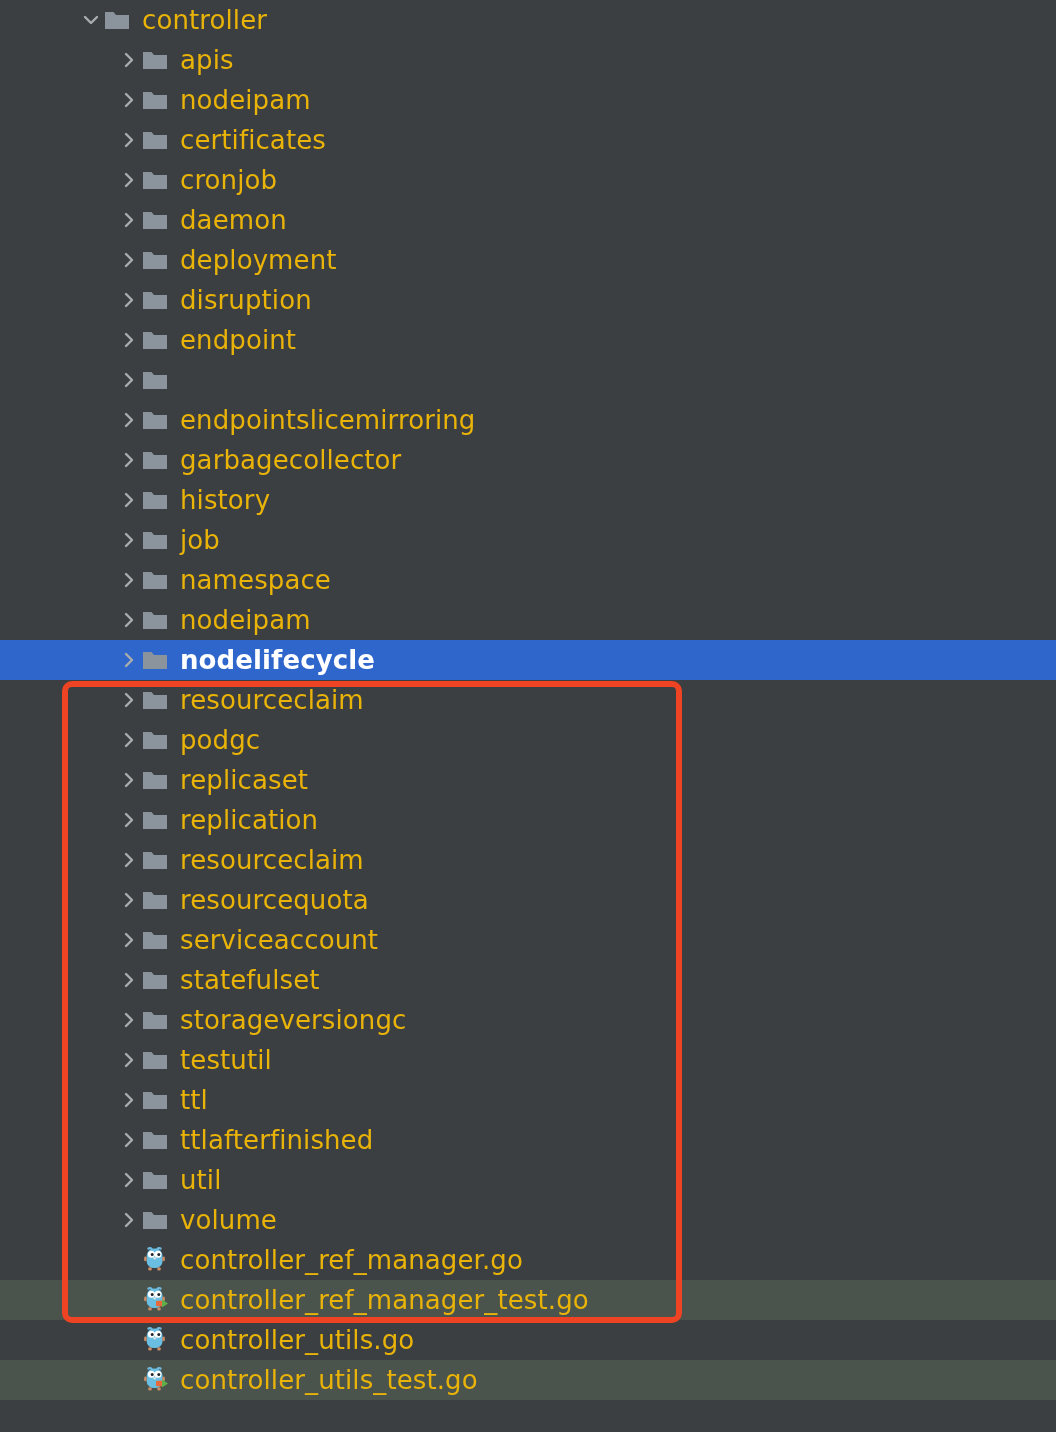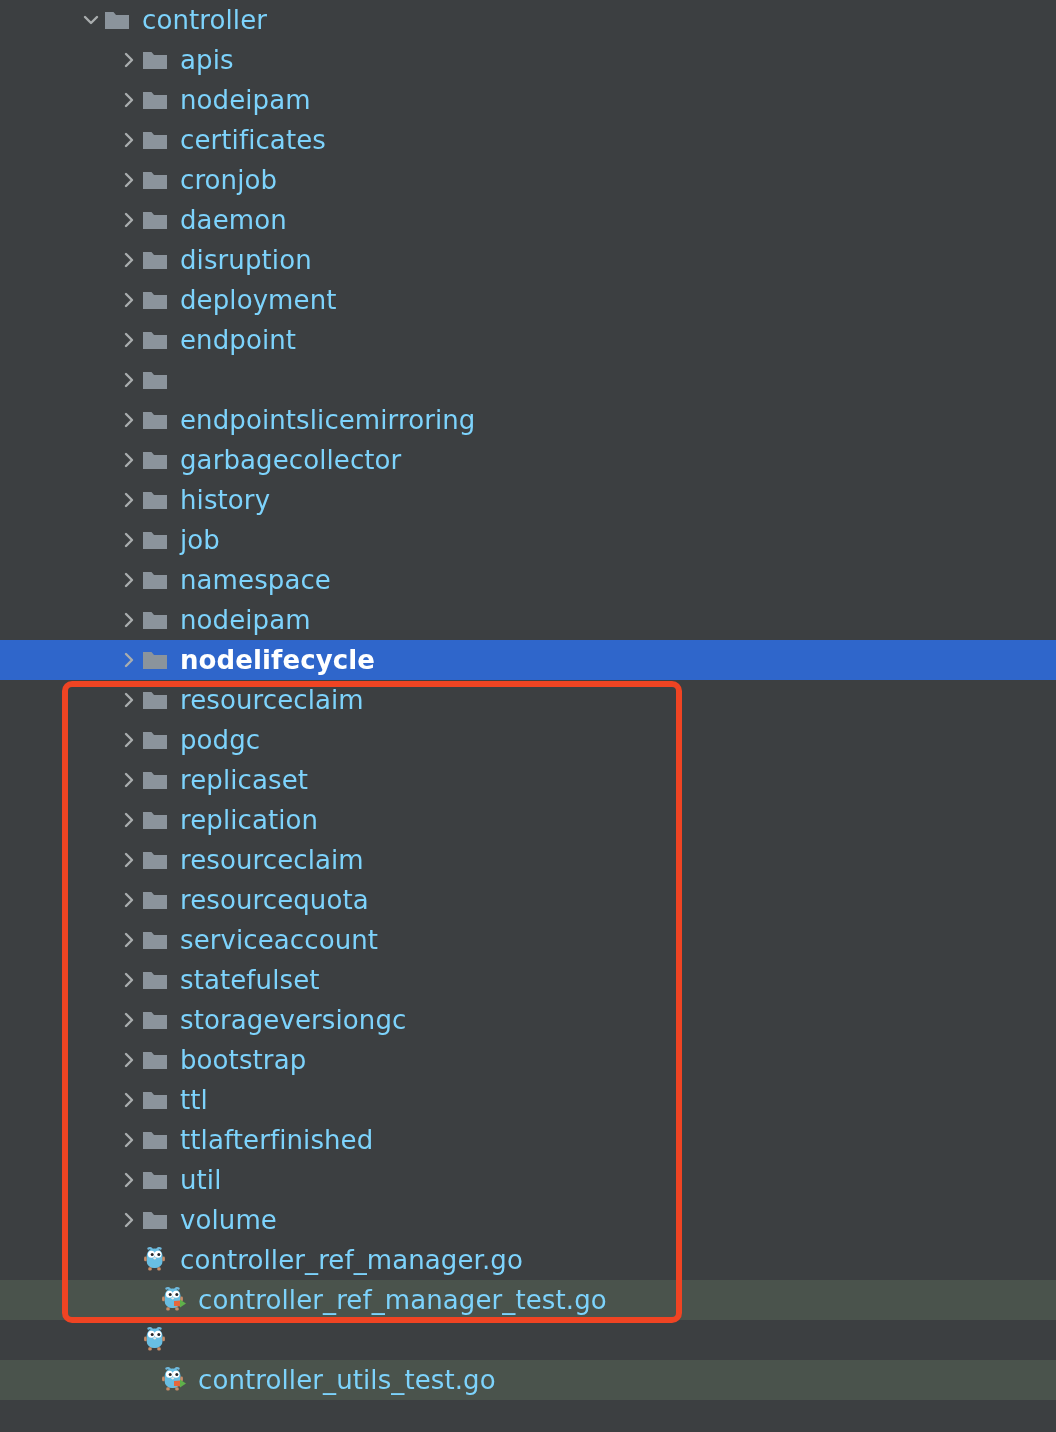--- a/index.html
+++ b/index.html
@@ -17,21 +17,21 @@
     background: #3C3F41;
   }
   .row {
     position: relative;
     height: 40px;
     display: flex;
     align-items: center;
     width: 1056px;
     white-space: nowrap;
   }
-  .row.test { background: #4A534C; padding-left: 18px; }
+  .row.test { background: #4A534C; }
   .row.selected { background: #2F66CB; }
 
   .indent { display: inline-block; flex: 0 0 auto; }
 
   .chevron {
     flex: 0 0 auto;
     width: 26px; height: 40px;
     display: flex; align-items: center; justify-content: center;
   }
   .chevron svg { display: block; }
@@ -42,21 +42,21 @@
     display: flex; align-items: center; justify-content: flex-start;
   }
   .go-icon {
     flex: 0 0 auto;
     width: 30px; height: 40px;
     display: flex; align-items: center; justify-content: flex-start;
   }
   .label {
     flex: 0 0 auto;
     font-size: 26px;
-    color: #7dd3fc;
+    color: #eab308;
     letter-spacing: 0.1px;
     padding-left: 8px;
     line-height: 40px;
   }
   .row.selected .label {
     color: #FFFFFF;
     font-weight: bold;
     text-align: right;
   }
 
@@ -161,48 +161,48 @@
       <span class="chevron">
         <svg width="26" height="26" viewBox="0 0 26 26" aria-hidden="true">
           <path d="M10 7 L16 13 L10 19" fill="none" stroke="#A9ADAE" stroke-width="2.4" stroke-linecap="round" stroke-linejoin="round"></path>
         </svg>
       </span>
       <span class="folder-icon">
         <svg width="26" height="22" viewBox="0 0 26 22" aria-hidden="true">
           <path d="M1 3 H9.5 L12 6 H25 V20 H1 Z" fill="#8B949C"></path>
         </svg>
       </span>
+      <span class="label">deployment</span>
+    </div>
+    <div class="row">
+      <span class="indent" style="width: 116px;"></span>
+      <span class="chevron">
+        <svg width="26" height="26" viewBox="0 0 26 26" aria-hidden="true">
+          <path d="M10 7 L16 13 L10 19" fill="none" stroke="#A9ADAE" stroke-width="2.4" stroke-linecap="round" stroke-linejoin="round"></path>
+        </svg>
+      </span>
+      <span class="folder-icon">
+        <svg width="26" height="22" viewBox="0 0 26 22" aria-hidden="true">
+          <path d="M1 3 H9.5 L12 6 H25 V20 H1 Z" fill="#8B949C"></path>
+        </svg>
+      </span>
       <span class="label">disruption</span>
     </div>
     <div class="row">
       <span class="indent" style="width: 116px;"></span>
       <span class="chevron">
         <svg width="26" height="26" viewBox="0 0 26 26" aria-hidden="true">
           <path d="M10 7 L16 13 L10 19" fill="none" stroke="#A9ADAE" stroke-width="2.4" stroke-linecap="round" stroke-linejoin="round"></path>
         </svg>
       </span>
       <span class="folder-icon">
         <svg width="26" height="22" viewBox="0 0 26 22" aria-hidden="true">
           <path d="M1 3 H9.5 L12 6 H25 V20 H1 Z" fill="#8B949C"></path>
         </svg>
       </span>
-      <span class="label">deployment</span>
-    </div>
-    <div class="row">
-      <span class="indent" style="width: 116px;"></span>
-      <span class="chevron">
-        <svg width="26" height="26" viewBox="0 0 26 26" aria-hidden="true">
-          <path d="M10 7 L16 13 L10 19" fill="none" stroke="#A9ADAE" stroke-width="2.4" stroke-linecap="round" stroke-linejoin="round"></path>
-        </svg>
-      </span>
-      <span class="folder-icon">
-        <svg width="26" height="22" viewBox="0 0 26 22" aria-hidden="true">
-          <path d="M1 3 H9.5 L12 6 H25 V20 H1 Z" fill="#8B949C"></path>
-        </svg>
-      </span>
       <span class="label">endpoint</span>
     </div>
     <div class="row">
       <span class="indent" style="width: 116px;"></span>
       <span class="chevron">
         <svg width="26" height="26" viewBox="0 0 26 26" aria-hidden="true">
           <path d="M10 7 L16 13 L10 19" fill="none" stroke="#A9ADAE" stroke-width="2.4" stroke-linecap="round" stroke-linejoin="round"></path>
         </svg>
       </span>
       <span class="folder-icon">
@@ -440,21 +440,21 @@
       <span class="chevron">
         <svg width="26" height="26" viewBox="0 0 26 26" aria-hidden="true">
           <path d="M10 7 L16 13 L10 19" fill="none" stroke="#A9ADAE" stroke-width="2.4" stroke-linecap="round" stroke-linejoin="round"></path>
         </svg>
       </span>
       <span class="folder-icon">
         <svg width="26" height="22" viewBox="0 0 26 22" aria-hidden="true">
           <path d="M1 3 H9.5 L12 6 H25 V20 H1 Z" fill="#8B949C"></path>
         </svg>
       </span>
-      <span class="label">bootstrap</span>
+      <span class="label">testutil</span>
     </div>
     <div class="row">
       <span class="indent" style="width: 116px;"></span>
       <span class="chevron">
         <svg width="26" height="26" viewBox="0 0 26 26" aria-hidden="true">
           <path d="M10 7 L16 13 L10 19" fill="none" stroke="#A9ADAE" stroke-width="2.4" stroke-linecap="round" stroke-linejoin="round"></path>
         </svg>
       </span>
       <span class="folder-icon">
         <svg width="26" height="22" viewBox="0 0 26 22" aria-hidden="true">
@@ -561,20 +561,21 @@
           <circle cx="16.0" cy="9.3" r="3.5" fill="#FFFFFF"></circle>
           <circle cx="10.2" cy="9.6" r="1.5" fill="#25272A"></circle>
           <circle cx="16.8" cy="9.6" r="1.5" fill="#25272A"></circle>
           <ellipse cx="12.7" cy="13.3" rx="1.5" ry="1.1" fill="#E6E6E6"></ellipse>
           <rect x="2.1" y="11.6" width="2.6" height="4.6" rx="1.3" fill="#C98D68"></rect>
           <rect x="20.3" y="11.6" width="2.6" height="4.6" rx="1.3" fill="#C98D68"></rect>
           <rect x="6.3" y="22.2" width="3.4" height="3.4" rx="1.3" fill="#C98D68"></rect>
           <rect x="15.3" y="22.2" width="3.4" height="3.4" rx="1.3" fill="#C98D68"></rect>
         </svg>
       </span>
+      <span class="label">controller_utils.go</span>
     </div>
     <div class="row test">
       <span class="indent" style="width: 116px;"></span>
       <span class="chevron"></span>
       <span class="go-icon">
         <svg width="27" height="30" viewBox="0 0 27 30" aria-hidden="true">
           <path d="M6.5 3.5 a2.3 2.3 0 0 1 3.2 0.6" stroke="#6FB8DC" stroke-width="2.4" fill="none" stroke-linecap="round"></path>
           <path d="M18.5 3.5 a2.3 2.3 0 0 0 -3.2 0.6" stroke="#6FB8DC" stroke-width="2.4" fill="none" stroke-linecap="round"></path>
           <rect x="4.6" y="3.6" width="16" height="19.5" rx="7.4" fill="#69BEE2"></rect>
           <circle cx="9.4" cy="9.3" r="3.5" fill="#FFFFFF"></circle>

